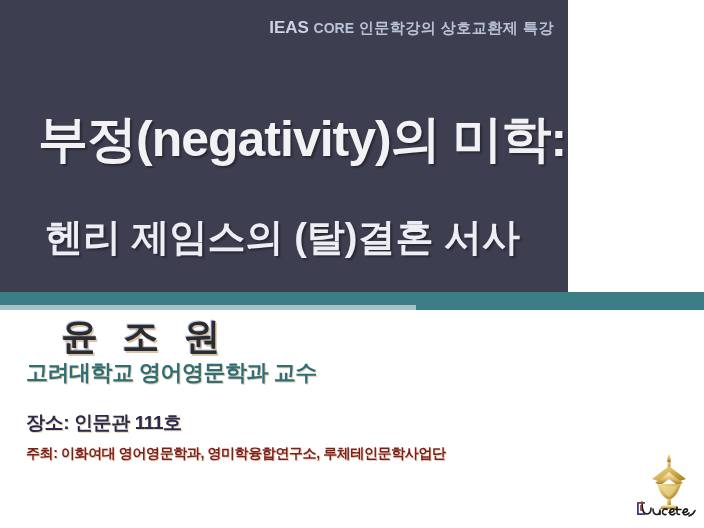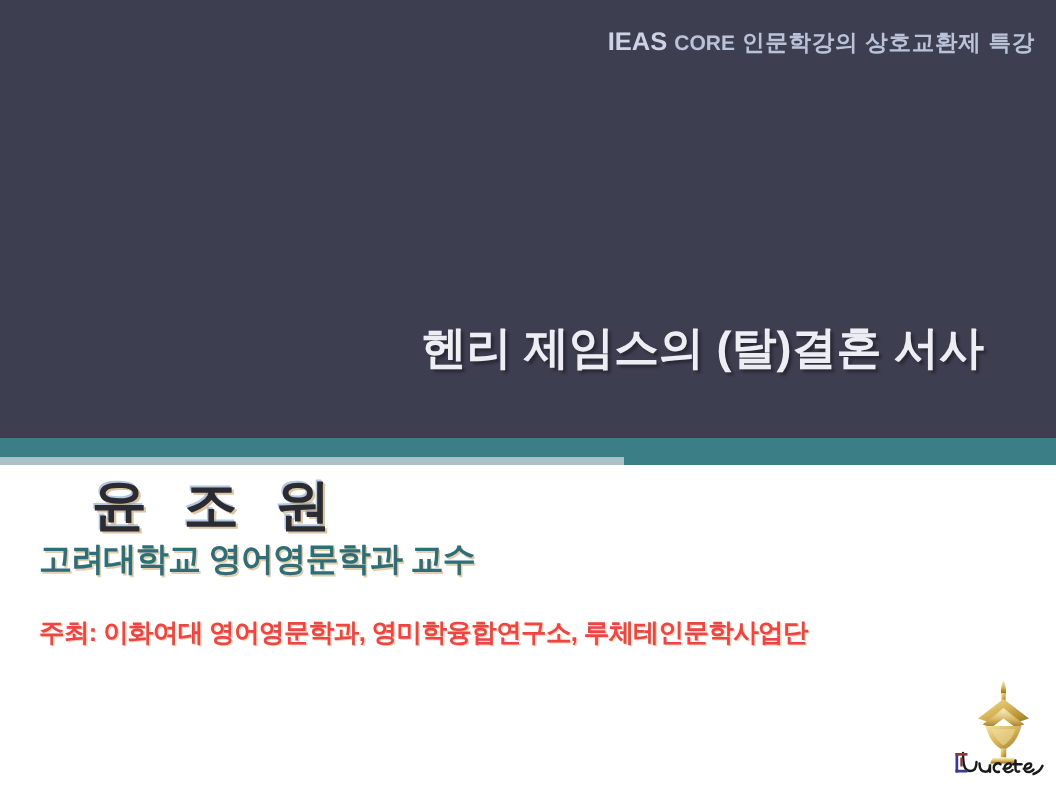--- a/index.html
+++ b/index.html
@@ -17,21 +17,21 @@
     height: 528px;
     overflow: hidden;
     background: #ffffff;
   }
 
   
   .top-panel {
     position: absolute;
     left: 0;
     top: 0;
-    width: 704px;
+    width: 568px;
     height: 292px;
     background: #3e3e51;
   }
 
   .eyebrow {
     position: absolute;
     right: 14px;
     top: 18px;
     font-size: 15px;
     font-weight: bold;
@@ -60,21 +60,21 @@
     white-space: nowrap;
     text-shadow: 2px 2px 2px rgba(0,0,0,0.35);
   }
 
   .sub-title {
     position: absolute;
     left: 0;
     right: 48px;
     top: 212px;
     text-align: right;
-    font-size: 30px;
+    font-size: 38px;
     font-weight: bold;
     color: #eceef4;
     letter-spacing: 0px;
     white-space: nowrap;
     text-shadow: 2px 2px 2px rgba(0,0,0,0.35);
   }
 
   
   .band-main {
     position: absolute;
@@ -155,22 +155,22 @@
   .info-line {
     font-size: 19px;
     font-weight: bold;
     color: #2a2a4e;
     letter-spacing: -0.4px;
     white-space: nowrap;
     margin-bottom: 9px;
     text-shadow: 1px 1px 0px rgba(200,160,90,0.45);
   }
   .info-line.organizer {
-    font-size: 17px;
-    color: #ef4444;
+    font-size: 14px;
+    color: #7f1d1d;
     margin-bottom: 4px;
   }
 
   
   .logo {
     position: absolute;
     left: 636px;
     top: 452px;
     width: 66px;
     height: 72px;
@@ -183,40 +183,42 @@
 <div id="poster">
 
   <div class="top-panel">
 
     <div class="eyebrow">
       <span class="ieas">IEAS</span>
       <span class="core">CORE</span>
       <span>인문학강의 상호교환제 특강</span>
     </div>
 
+    <div class="main-title">부정(negativity)의 미학:</div>
 
     <div class="sub-title">헨리 제임스의 (탈)결혼 서사</div>
   </div>
 
   <div class="band-main"></div>
   <div class="band-main-right"></div>
   <div class="band-thin-left"></div>
   <div class="stripe stripe-a"></div>
   <div class="stripe stripe-b"></div>
   <div class="stripe stripe-c"></div>
   <div class="stripe stripe-d"></div>
   <div class="stripe stripe-e"></div>
   <div class="stripe stripe-f"></div>
 
   <div class="bottom-panel"></div>
 
   <div class="speaker-name">윤 조 원</div>
   <div class="speaker-affil">고려대학교 영어영문학과 교수</div>
 
   <div class="info-block">
+    <div class="info-line">장소: 인문관 111호</div>
     <div class="info-line organizer">주최: 이화여대 영어영문학과, 영미학융합연구소, 루체테인문학사업단</div>
   </div>
 
   <div class="logo">
     <svg width="66" height="72" viewBox="0 0 66 72" aria-hidden="true">
       <defs>
         <linearGradient id="goldGrad" x1="0" y1="0" x2="1" y2="1">
           <stop offset="0%" stop-color="#f2e3a8"></stop>
           <stop offset="45%" stop-color="#d9b75a"></stop>
           <stop offset="100%" stop-color="#9c7a1e"></stop>

